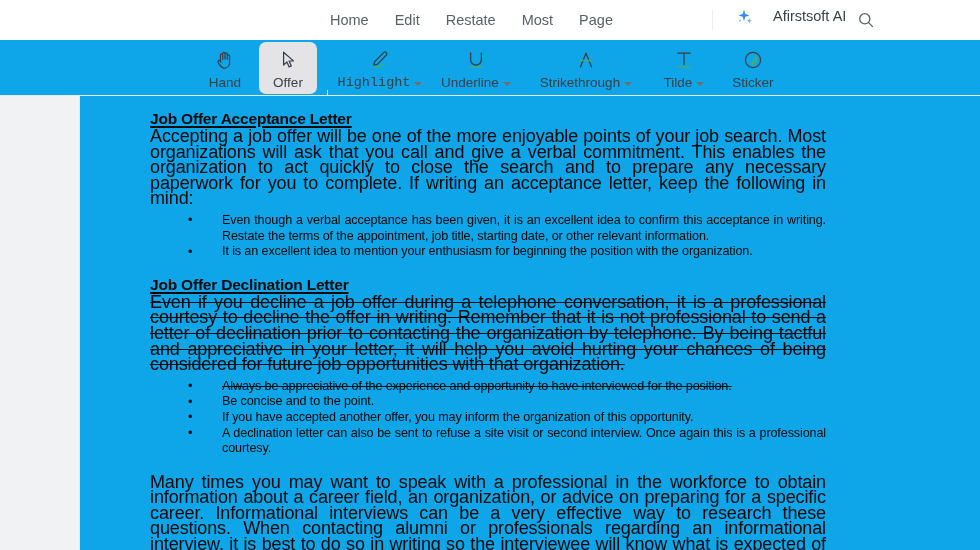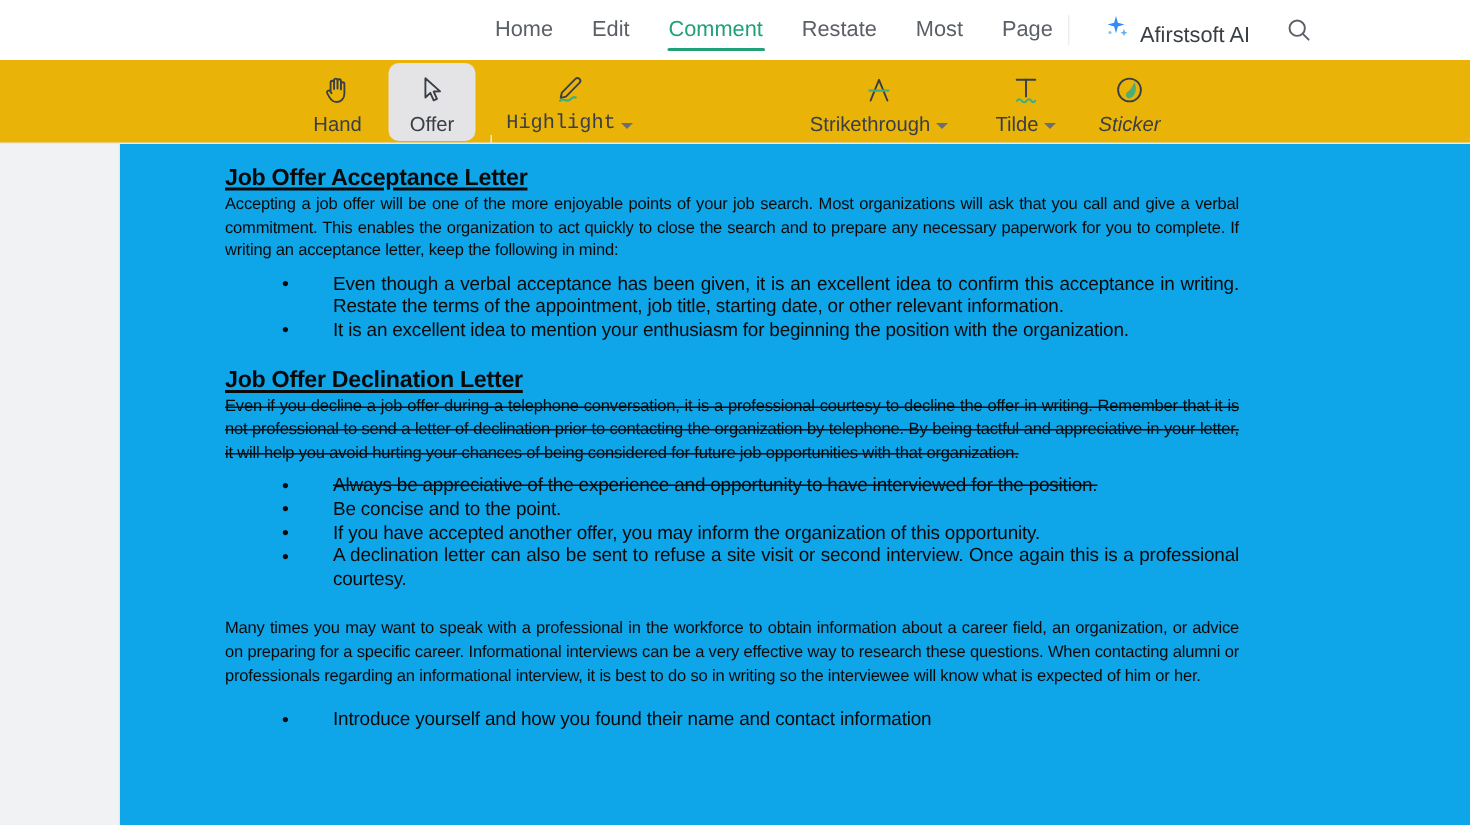--- a/index.html
+++ b/index.html
@@ -33,34 +33,34 @@
     content: ""; position: absolute;
     left: 12px; right: 12px; bottom: 6px; height: 2px;
     background: #22a07a; border-radius: 1px;
   }
   .menu-sep {
     position: absolute; left: 712px; top: 10px;
     width: 1px; height: 20px; background: #eceef0;
   }
   .ai-btn {
     position: absolute; left: 735px; top: 8px;
-    height: 24px; display: flex; align-items: flex-end; gap: 7px;
+    height: 24px; display: flex; align-items: flex-start; gap: 20px;
     cursor: pointer;
   }
   .ai-label { font-size: 14.5px; color: #3a3f46; white-space: nowrap; }
   .search-btn {
     position: absolute; left: 855px; top: 9px;
     width: 22px; height: 22px; cursor: pointer;
     display: flex; align-items: center; justify-content: center;
   }
 
   
   .toolbar {
     position: absolute; top: 40px; left: 0; width: 980px; height: 56px;
-    background: #eab308;
+    background: #0ea5e9;
     display: flex; align-items: flex-start;
   }
   .tool {
     position: absolute; top: 2px;
     height: 52px;
     display: flex; flex-direction: column; align-items: center; justify-content: flex-start;
     padding-top: 5px;
     border-radius: 7px;
     cursor: pointer;
     user-select: none;
@@ -115,21 +115,21 @@
     font-size: 15.5px;
     font-weight: bold;
     letter-spacing: -0.2px;
     text-decoration: underline;
     text-underline-offset: 2px;
     text-decoration-thickness: 1.6px;
     margin: 0 0 1px 0;
     line-height: 18px;
   }
   p.doc-p {
-    font-size: 11px;
+    font-size: 18px;
     line-height: 15.6px;
     text-align: justify;
     margin: 0;
     letter-spacing: -0.12px;
   }
   ul.doc-ul {
     list-style: none;
     margin: 6px 0 0 0;
     padding: 0 0 0 0;
   }
@@ -182,23 +182,20 @@
 <div id="app">
 
   <div class="menubar">
     <div class="menu-tabs">
       <div class="menu-tab">
         <span>Home</span>
       </div>
       <div class="menu-tab">
         <span>Edit</span>
       </div>
-      <div class="menu-tab active">
-        <span>Comment</span>
-      </div>
       <div class="menu-tab">
         <span>Restate</span>
       </div>
       <div class="menu-tab">
         <span>Most</span>
       </div>
       <div class="menu-tab">
         <span>Page</span>
       </div>
     </div>
@@ -256,20 +253,32 @@
           <path d="M16.6 4.6 a1.9 1.9 0 0 1 2.7 2.7 L10.3 16.4 L6.8 17.2 L7.6 13.7 Z" fill="none" stroke="#3a3f46" stroke-width="1.25" stroke-linejoin="round"></path>
           <path d="M6.4 19.2 c2.0 -2.4 4.6 1.4 6.8 -0.9 c1.2 -1.3 2.3 -1.9 3.6 -1.3" fill="none" stroke="#3fae7e" stroke-width="1.5" stroke-linecap="round"></path>
         </svg>
       </div>
       <div class="tool-label">
         <span>Highlight</span>
         <i class="caret"></i>
       </div>
     </div>
 
+    <div class="tool" style="left:434px; width:84px;">
+      <div class="tool-icon">
+        <svg width="26" height="24" viewBox="0 0 26 24">
+          <path d="M7.6 4.8 V11.6 a5.4 5.4 0 0 0 10.8 0 V4.8" fill="none" stroke="#3a3f46" stroke-width="1.3" stroke-linecap="round"></path>
+          <line x1="7.0" y1="19.2" x2="19.0" y2="19.2" stroke="#3fae7e" stroke-width="1.5" stroke-linecap="round"></line>
+        </svg>
+      </div>
+      <div class="tool-label">
+        <span>Underline</span>
+        <i class="caret"></i>
+      </div>
+    </div>
 
     <div class="tool" style="left:530px; width:112px;">
       <div class="tool-icon">
         <svg width="26" height="24" viewBox="0 0 26 24">
           <path d="M7.4 19.0 L13.0 5.2 L18.6 19.0" fill="none" stroke="#3a3f46" stroke-width="1.3" stroke-linecap="round" stroke-linejoin="round"></path>
           <line x1="6.6" y1="12.4" x2="19.4" y2="12.4" stroke="#3fae7e" stroke-width="1.5" stroke-linecap="round"></line>
         </svg>
       </div>
       <div class="tool-label">
         <span>Strikethrough</span>
@@ -284,21 +293,21 @@
           <line x1="13.0" y1="5.2" x2="13.0" y2="16.4" stroke="#3a3f46" stroke-width="1.3" stroke-linecap="round"></line>
           <path d="M7.0 19.2 q1.6 -2.0 3.2 0 t3.2 0 t3.2 0 t2.4 0" fill="none" stroke="#3fae7e" stroke-width="1.35" stroke-linecap="round"></path>
         </svg>
       </div>
       <div class="tool-label">
         <span>Tilde</span>
         <i class="caret"></i>
       </div>
     </div>
 
-    <div class="tool" style="left:722px; width:62px;font-style:italic;">
+    <div class="tool" style="left:722px; width:62px;">
       <div class="tool-icon">
         <svg width="26" height="24" viewBox="0 0 26 24">
           <circle cx="13" cy="12" r="7.6" fill="none" stroke="#3a3f46" stroke-width="1.25"></circle>
           <path d="M16.2 6.6 c2.0 3.4 1.2 8.0 -1.6 10.3 c-1.6 1.3 -3.4 0.6 -3.8 -0.9 c-0.5 -2.0 1.4 -3.0 2.6 -4.3 c1.2 -1.3 2.0 -3.0 2.8 -5.1 Z" fill="#3fae7e" opacity="0.92"></path>
         </svg>
       </div>
       <div class="tool-label">
         <span>Sticker</span>
       </div>
     </div>

